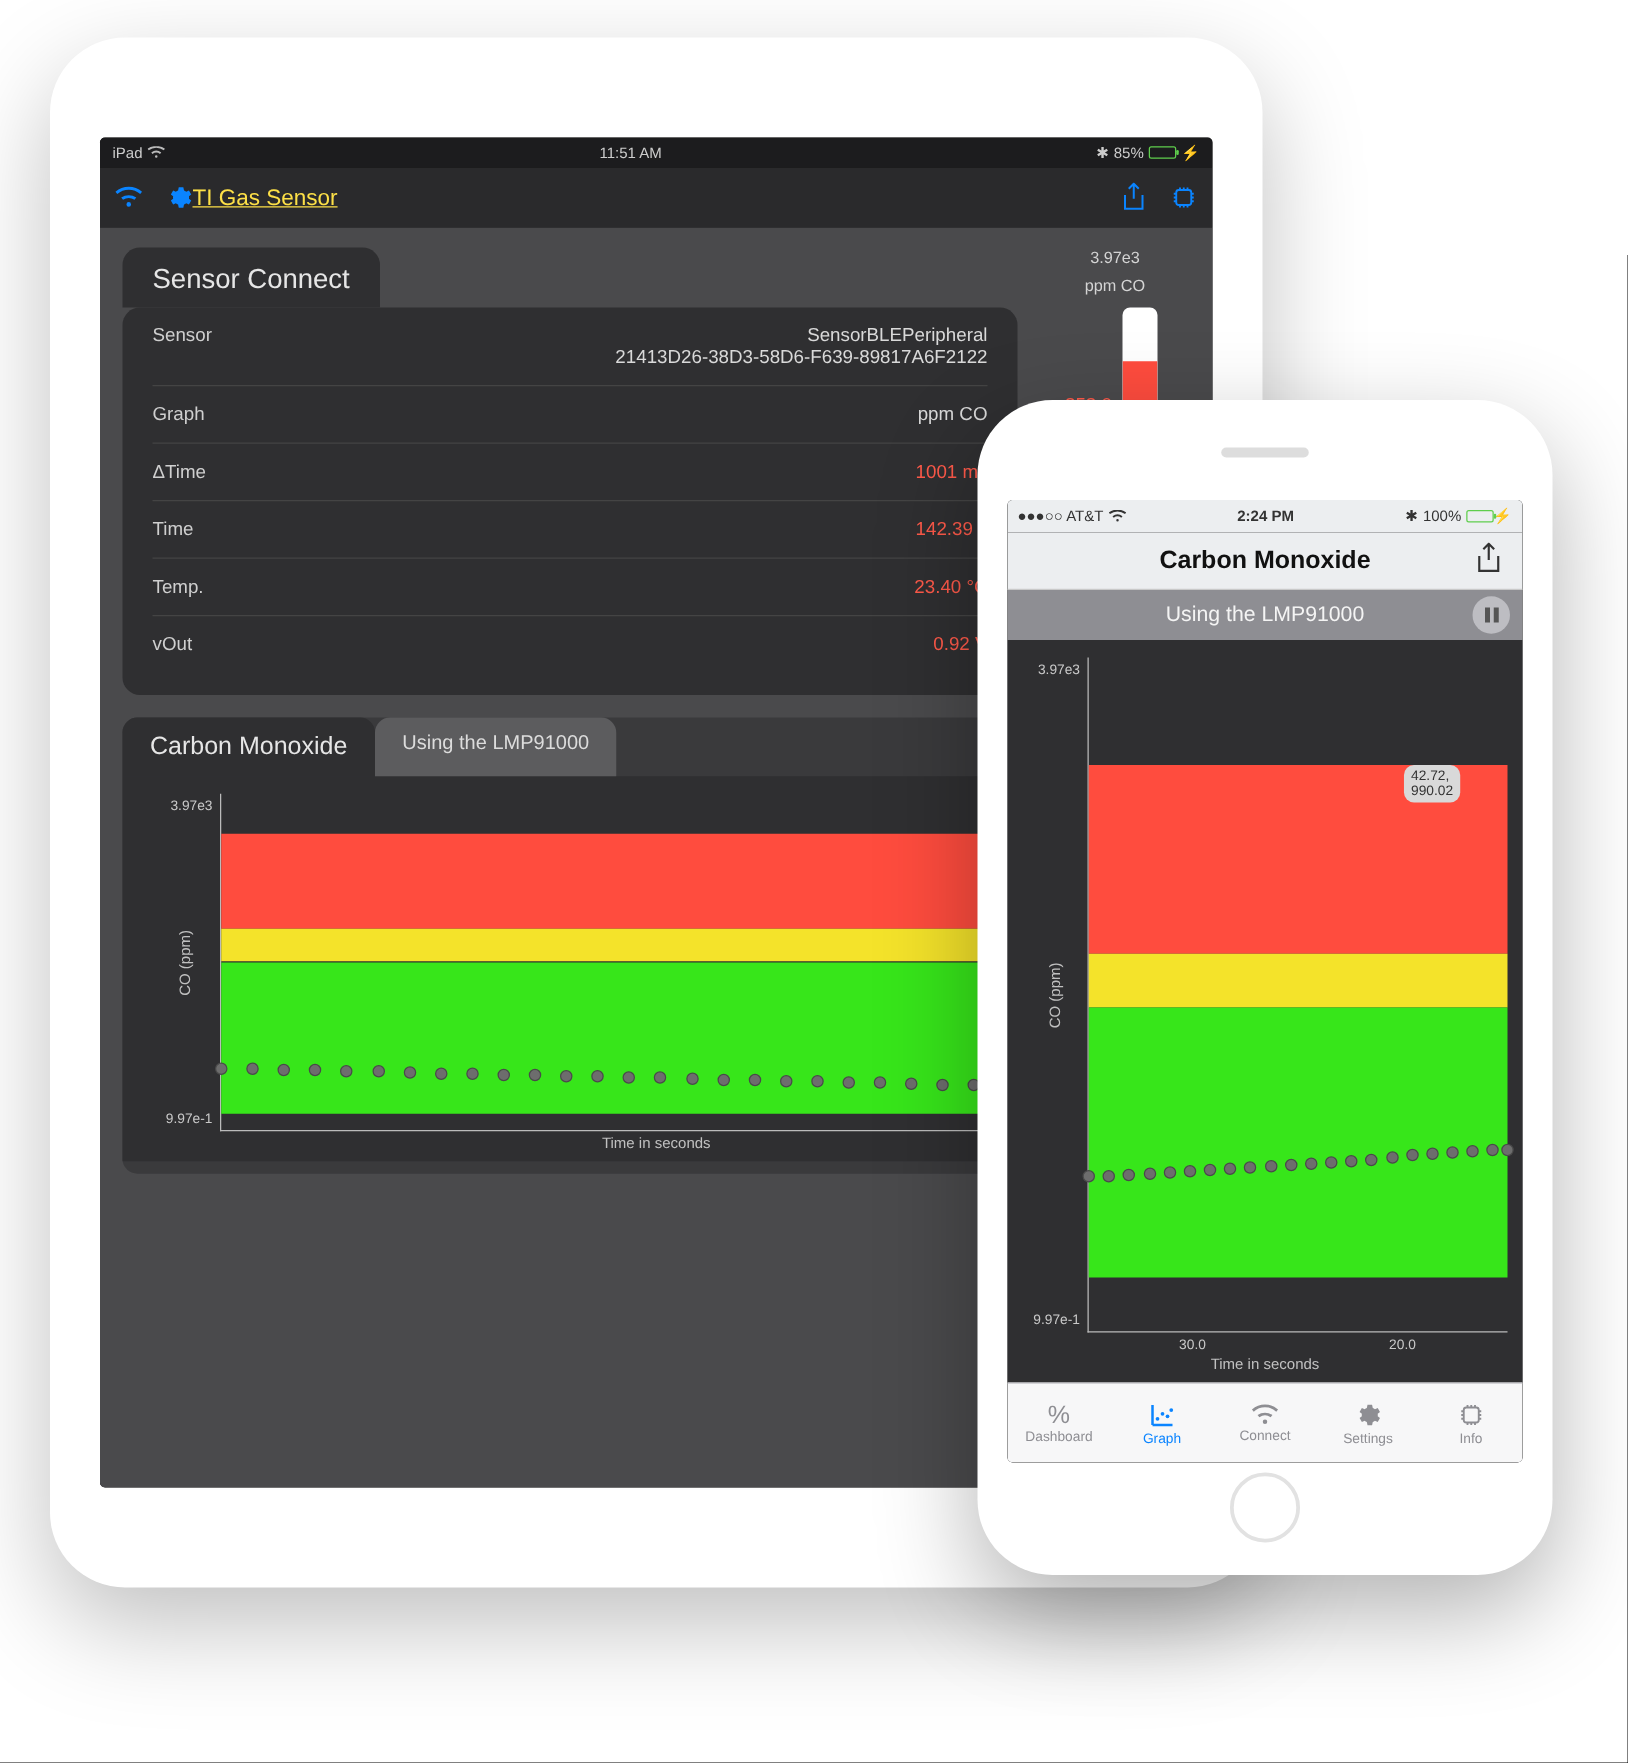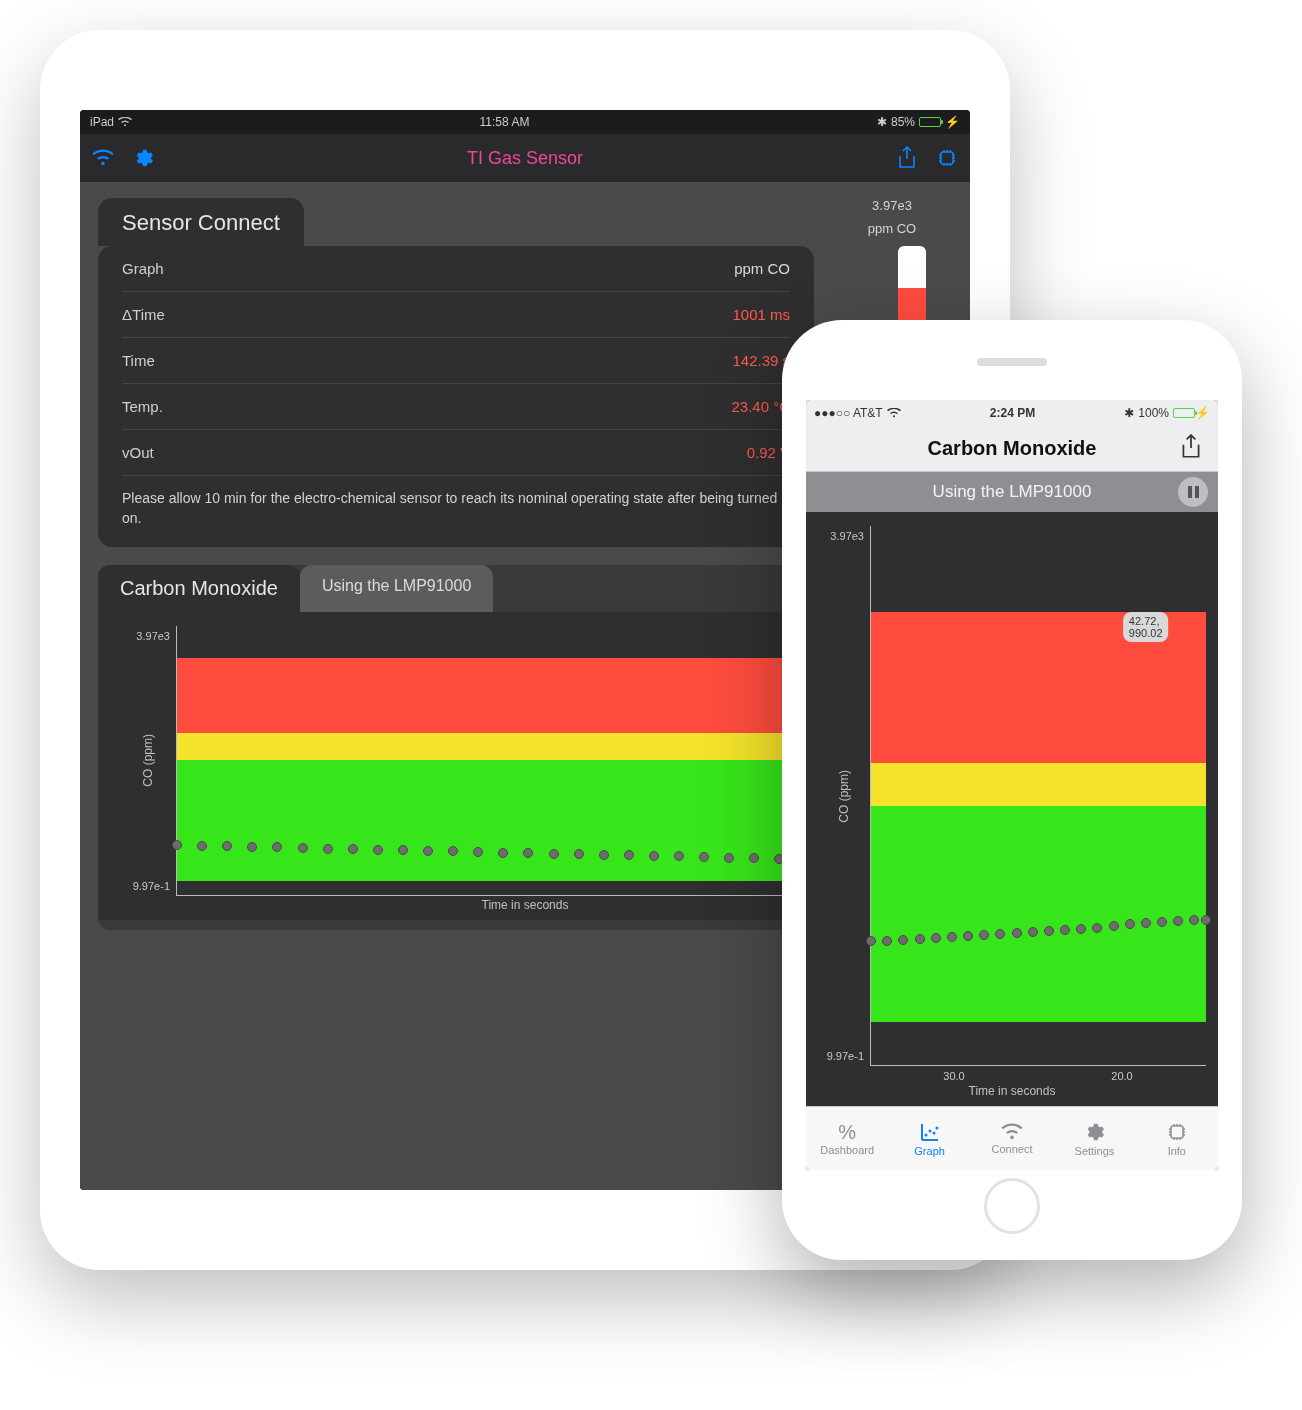--- a/index.html
+++ b/index.html
@@ -14,21 +14,21 @@
   .ipad-status .sb-left { flex: 0 0 auto; display: flex; align-items: center; gap: 4px; }
   .ipad-status .sb-center { flex: 1; text-align: center; }
   .ipad-status .sb-right { flex: 0 0 auto; display: flex; align-items: center; gap: 4px; }
   .batt { width: 22px; height: 10px; border: 1px solid #5fce4d; border-radius: 2px; position: relative; }
   .batt::after { content:""; position:absolute; right:-3px; top:2px; width:2px; height:4px; background:#5fce4d; border-radius:1px;}
   .batt-fill { background:#5fce4d; height:100%; }
 
   
   .ipad-nav { height: 48px; background: #2a2a2c; display: flex; align-items: center; padding: 0 12px; color: #0a84ff; font-size: 18px; }
   .ipad-nav .nav-left, .ipad-nav .nav-right { display:flex; gap:18px; align-items:center; }
-  .ipad-nav .nav-title { flex:1; text-align:center; color:#ec4899; }
+  .ipad-nav .nav-title { flex:1; text-align:left; color:#fde047;text-decoration:underline; }
   .nav-icon { width:22px; height:22px; display:inline-flex; align-items:center; justify-content:center; cursor:pointer; }
 
   
   .ipad-body { flex:1; background:#4a4a4c; padding: 16px 18px 10px 18px; display:flex; flex-direction:column; gap:18px; overflow:hidden; }
 
   
   .status-row { display:flex; gap:18px; }
   .status-card { flex:1; background:#2f2f31; border-radius:14px; overflow:hidden; }
   .status-tab { display:inline-block; background:#2f2f31; padding:12px 24px 10px 24px; border-radius:14px 14px 0 0; color:#e6e6e6; font-size:22px; font-weight:300; position:relative; top:0; }
   .status-inner { padding: 0 24px 18px 24px; color:#cfcfcf; font-size:15px; }
@@ -106,21 +106,21 @@
 
     <div class="ipad-status">
       <div class="sb-left">
         <span>iPad</span>
         <span>
           <svg width="14" height="10" viewBox="0 0 14 10">
               <path d="M7 9.2a1 1 0 100-2 1 1 0 000 2zm-3-3.1a5 5 0 016 0l1-1.2a6.6 6.6 0 00-8 0zM1 3.2a10 10 0 0112 0l1-1.2a11.6 11.6 0 00-14 0z" fill="#bbb"></path>
             </svg>
         </span>
       </div>
-      <div class="sb-center"><span>11:58 AM</span></div>
+      <div class="sb-center"><span>11:51 AM</span></div>
       <div class="sb-right">
         <span>✱</span>
         <span>85%</span>
         <span class="batt"><span class="batt-fill" style="width:85%"></span></span>
         <span style="color:#5fce4d">⚡</span>
       </div>
     </div>
 
     <div class="ipad-nav">
       <div class="nav-left">
@@ -153,40 +153,44 @@
 
     <div class="ipad-body">
 
       <div class="status-row">
 
         <div style="flex:1;">
           <div class="status-tab">Sensor Connect</div>
           <div class="status-card">
             <div class="status-inner" id="status-rows">
                 <div class="kv">
+                  <div>Sensor</div>
+                  <div class="v" style="white-space: pre-line;">SensorBLEPeripheral
+21413D26-38D3-58D6-F639-89817A6F2122</div>
+                </div>
+                <div class="kv">
                   <div>Graph</div>
                   <div class="v" style="white-space: pre-line;">ppm CO</div>
                 </div>
                 <div class="kv">
                   <div>ΔTime</div>
                   <div class="v red" style="white-space: pre-line;">1001 ms</div>
                 </div>
                 <div class="kv">
                   <div>Time</div>
                   <div class="v red" style="white-space: pre-line;">142.39 s</div>
                 </div>
                 <div class="kv">
                   <div>Temp.</div>
                   <div class="v red" style="white-space: pre-line;">23.40 °C</div>
                 </div>
                 <div class="kv">
                   <div>vOut</div>
                   <div class="v red" style="white-space: pre-line;">0.92 V</div>
                 </div>
-                <div class="status-note">Please allow 10 min for the electro-chemical sensor to reach its nominal operating state after being turned on.</div>
               </div>
           </div>
         </div>
 
         <div class="gauge-col">
           <div class="gauge-top-label">3.97e3</div>
           <div class="gauge-unit">ppm CO</div>
           <div class="gauge-wrap" style="height:420px;">
             <div class="gauge-value">858.0</div>
             <div class="gauge-track">

